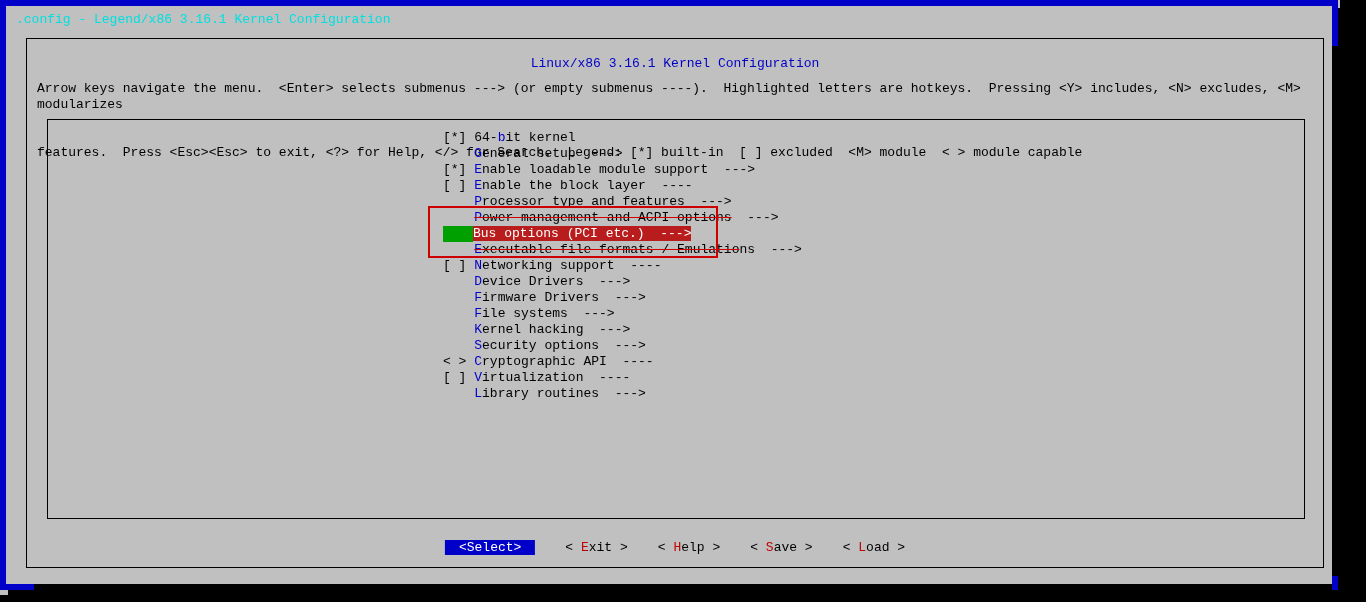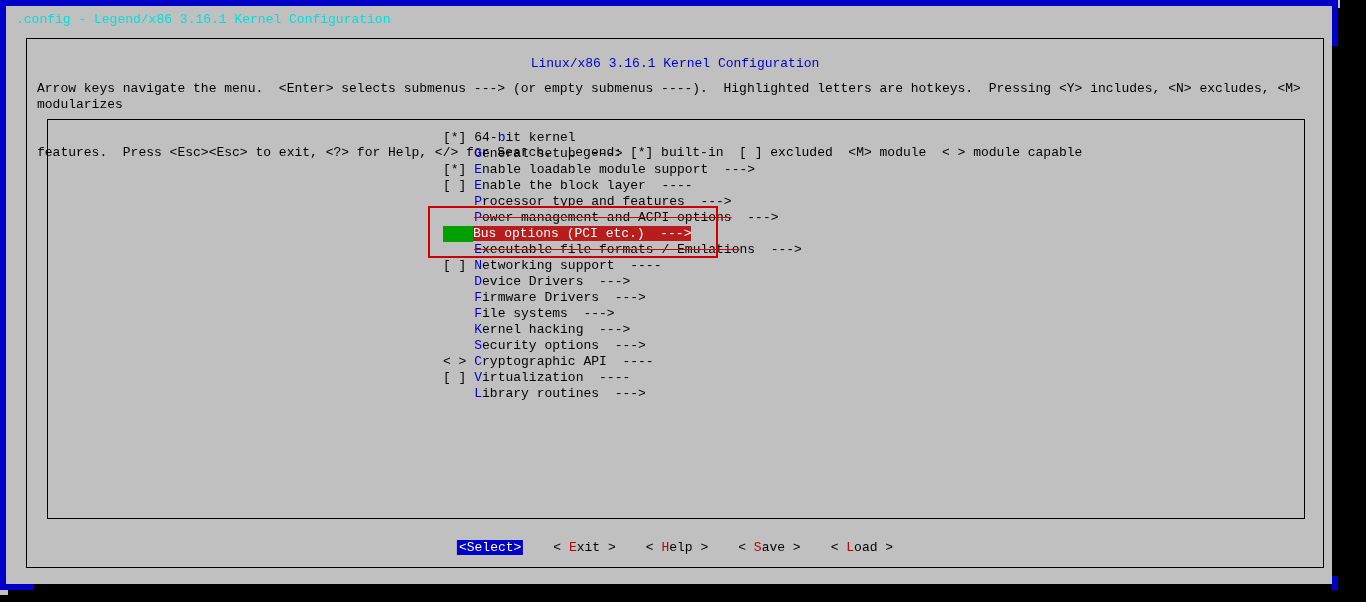--- a/index.html
+++ b/index.html
@@ -118,21 +118,21 @@
     bottom: 12px;
     left: 50%;
     transform: translateX(-50%);
     display: flex;
     gap: 30px;
   }
   .btn { color: #000; }
   .btn.active {
     background: #0000c8;
     color: #fff;
-    padding: 0 2px;
+    padding: 0 14px;
   }
   .btn .hk { color: #c00000; }
   .btn.active .hk { color: #fff; }
   .shadow-r {
     position: absolute;
     top: 40px; right: -8px;
     width: 8px; height: 530px;
     background: #000;
   }
   .shadow-b {

